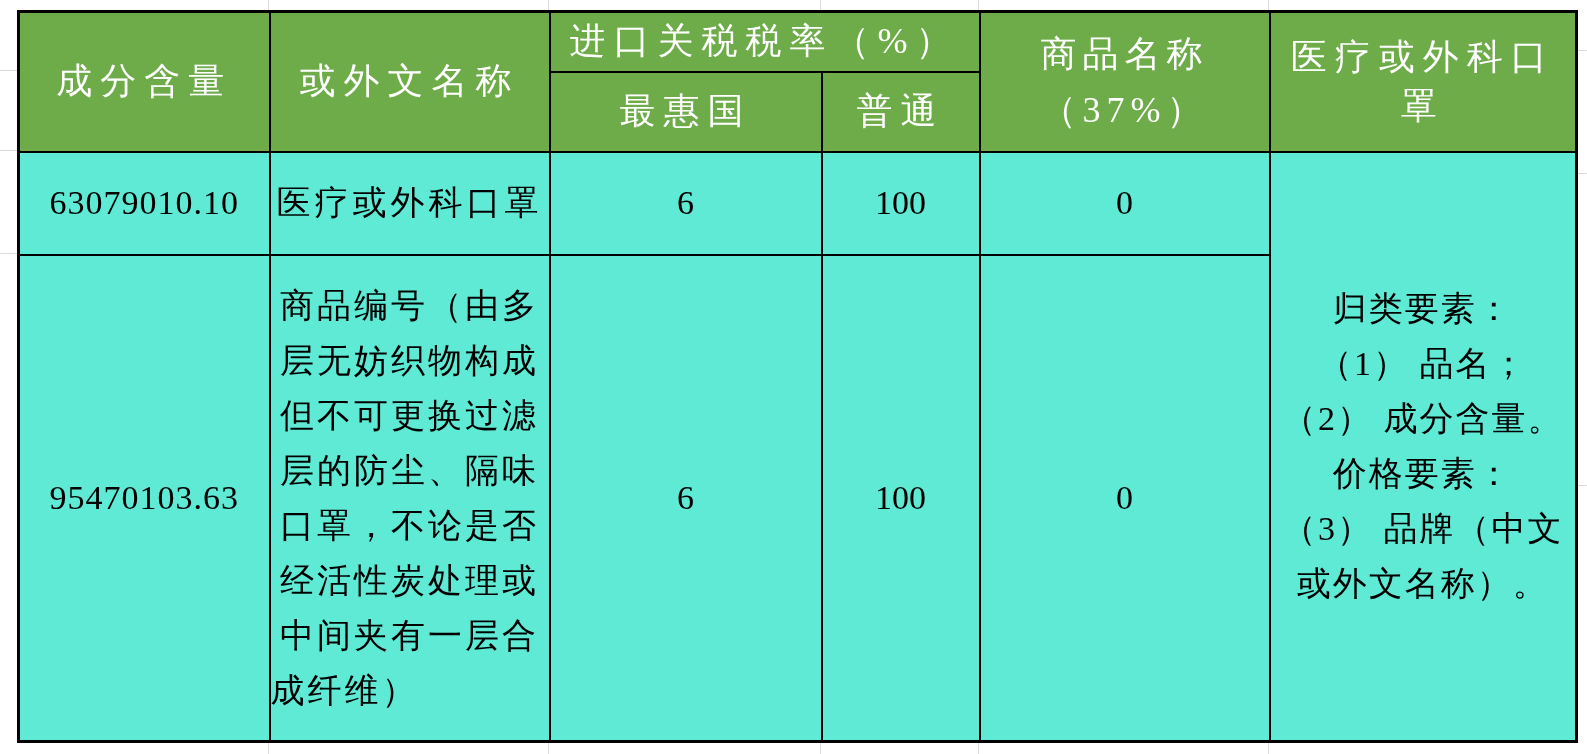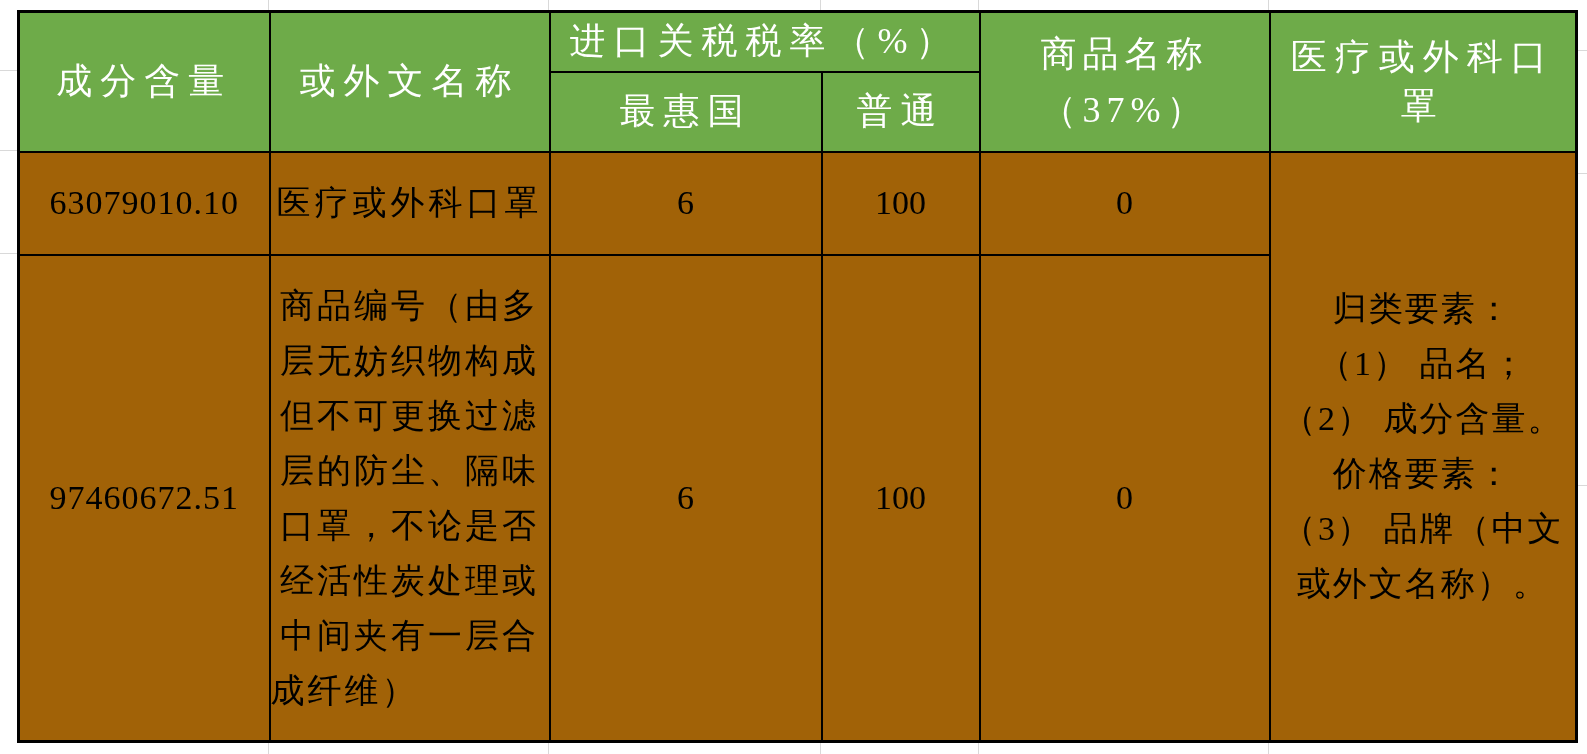--- a/index.html
+++ b/index.html
@@ -44,21 +44,21 @@
     font-weight: normal;
     font-size: 36px;
     letter-spacing: 8px;
     text-align: center;
     vertical-align: middle;
   }
   th.sub { letter-spacing: 8px; }
   th.rebate div { line-height: 56px; letter-spacing: 6px; }
   
   table.tariff td {
-    background: #a16207;
+    background: #5eead4;
     color: #000000;
     font-size: 34px;
     text-align: center;
     vertical-align: middle;
   }
   td.code { letter-spacing: 1px; }
   td.num { letter-spacing: 0; }
   td.name-short { letter-spacing: 4px; }
   td.name-long {
     text-align: justify;
@@ -142,21 +142,21 @@
         <td class="num">100</td>
         <td class="num">0</td>
         <td rowspan="2" class="decl">归类要素：
 （1） 品名；
 （2） 成分含量。
 价格要素：
 （3） 品牌（中文
 或外文名称）。</td>
       </tr>
       <tr style="height:487px">
-        <td class="code">97460672.51</td>
+        <td class="code">95470103.63</td>
         <td class="name-long">商品编号（由多层无妨织物构成但不可更换过滤层的防尘、隔味口罩，不论是否经活性炭处理或中间夹有一层合成纤维）</td>
         <td class="num">6</td>
         <td class="num">100</td>
         <td class="num">0</td>
       </tr>
     </tbody>
   </table>
 </div>
 
 </body></html>

